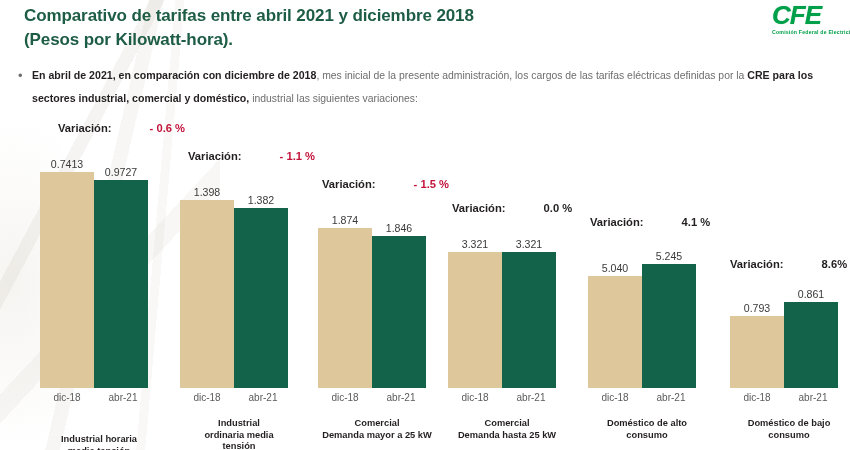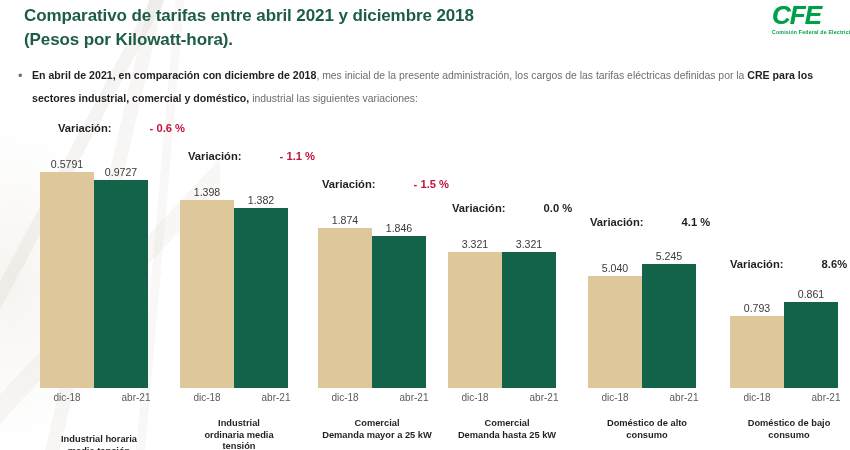--- a/index.html
+++ b/index.html
@@ -68,21 +68,21 @@
   .bars{position:absolute;display:flex;align-items:flex-end;}
   .bar-wrap{position:relative;display:flex;flex-direction:column;align-items:center;}
   .bar-value{
     position:absolute;bottom:100%;margin-bottom:2px;white-space:nowrap;
     font-size:10.6px;color:#3a3a3a;
   }
   .bar{width:54px;}
   .bar.dic{background:#ddc79b;}
   .bar.abr{background:#13634a;}
   .axis{
-    position:absolute;display:flex;justify-content:center;gap:15px;
+    position:absolute;display:flex;justify-content:center;gap:2px;
     font-size:10px;color:#5b5b5b;white-space:nowrap;
   }
   .axis span{width:54px;text-align:center;}
   .cat{
     position:absolute;text-align:center;font-size:9.3px;font-weight:bold;
     color:#231f20;line-height:11.5px;white-space:pre-line;
   }
 </style>
 </head>
 <body>
@@ -103,21 +103,21 @@
 <div id="bullet-block">
   <div id="bullet-dot">•</div>
   <div id="bullet-text"><b>En abril de 2021, en comparación con diciembre de 2018</b><span>, mes inicial de la presente administración, los cargos de las tarifas eléctricas definidas por la </span><b>CRE para los sectores industrial, comercial y doméstico,</b><span> industrial las siguientes variaciones:</span></div>
 </div>
 
 <div id="chart">
     <div class="group" style="left: 40px; top: 0px;">
       <div class="variation" style="top: 12px; left: 18px;"><span>Variación: </span><span class="pct neg">- 0.6 %</span></div>
       <div class="bars" style="left: 0px; top: 62px; height: 216px;">
         <div class="bar-wrap">
-          <div class="bar-value">0.5791</div>
+          <div class="bar-value">0.7413</div>
           <div class="bar dic" style="height: 216px;"></div>
         </div>
         <div class="bar-wrap">
           <div class="bar-value">0.9727</div>
           <div class="bar abr" style="height: 208px;"></div>
         </div>
       </div>
       <div class="axis" style="top: 282px; left: 0px;">
         <span>dic-18</span>
         <span>abr-21</span>

